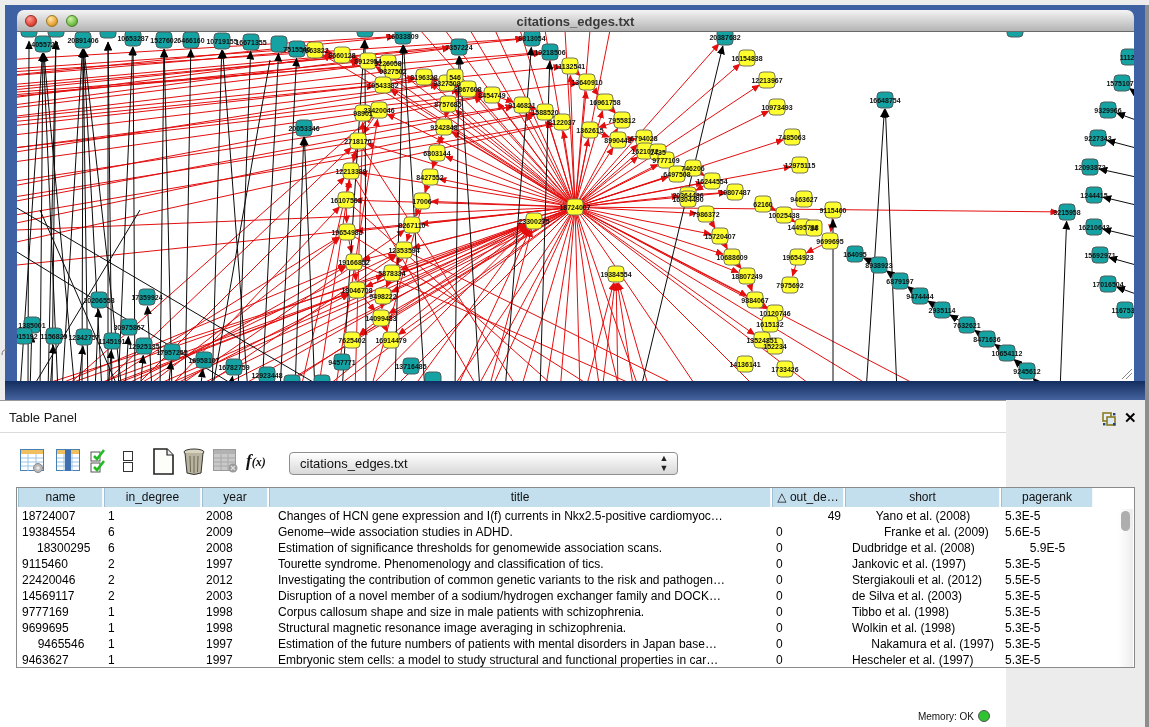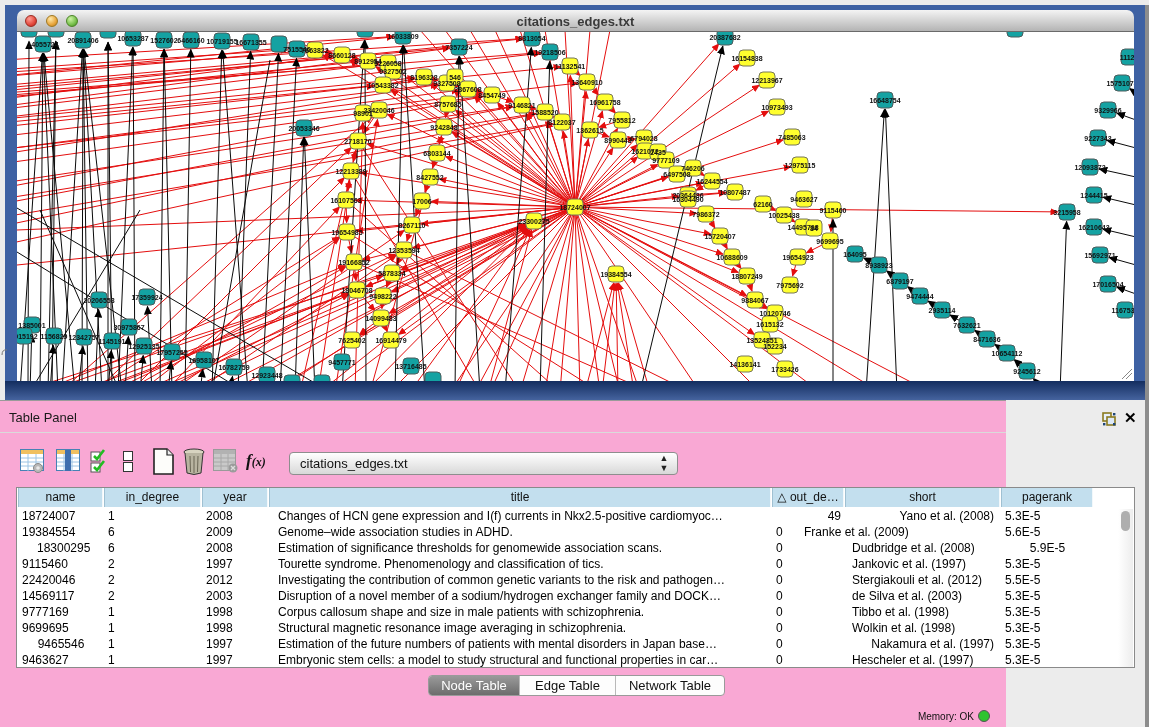--- a/index.html
+++ b/index.html
@@ -10,21 +10,21 @@
 #tl-r{left:8px;background:radial-gradient(circle at 35% 30%,#ff9c93,#e3493c 60%,#ad2419);border:1px solid #9c2a20}
 #tl-y{left:29px;background:radial-gradient(circle at 35% 30%,#ffe9a8,#e8a53c 60%,#b57a14);border:1px solid #9f7821}
 #tl-g{left:49px;background:radial-gradient(circle at 35% 30%,#ccf3a3,#77c04b 60%,#3f8721);border:1px solid #4c8427}
 #wtitle{position:absolute;left:0;top:4px;width:100%;text-align:center;font-size:13px;font-weight:bold;color:#3a3a3a}
 .re{stroke:#e40e0e;stroke-width:1}
 .be{stroke:#0a0a0a;stroke-width:1}
 .tn{fill:#14a2a2;stroke:#4c5c5c;stroke-width:1}
 .yn{fill:#ffff2e;stroke:#77775a;stroke-width:1}
 .nl{font-size:7px;font-weight:bold;fill:#111;text-anchor:middle;font-family:"Liberation Sans",sans-serif}
 #rightstrip{position:absolute;left:1145px;top:5px;width:4px;height:722px;background:#8d8d8d}
-#tpanel{position:absolute;left:0;top:400px;width:1006px;height:327px;background:#f9a8d4;border-top:1px solid #9a9a9a}
+#tpanel{position:absolute;left:0;top:400px;width:1006px;height:327px;background:#ffffff;border-top:1px solid #9a9a9a}
 #tptitle{position:absolute;left:9px;top:9px;font-size:13px;color:#1a1a1a}
 #tpx{position:absolute;left:1124px;top:8px;font-size:15px;font-weight:bold;color:#000}
 #toolbar{position:absolute;left:0;top:31px;width:100%;height:47px;border-top:1px solid #dadada}
 #combo{position:absolute;left:289px;top:19px;width:389px;height:23px;border:1px solid #8e8e8e;border-radius:4px;background:linear-gradient(#ffffff,#d8d8d8);font-size:13px;color:#111;line-height:21px;padding-left:10px}
 #combo .arr{position:absolute;right:8px;top:0;width:10px;height:21px;font-size:9px;color:#222;line-height:10px;text-align:center}
 #tbl{position:absolute;left:16px;top:86px;width:1119px;height:181px;background:#fff;border:1px solid #8a8a8a}
 #thead{position:absolute;left:0;top:0;width:1117px;height:20px}
 .hc{position:absolute;top:0;height:19px;background:#c3dfee;border-right:1px solid #f2f8fb;border-left:1px solid #9fc0d2;font-size:12px;color:#111;text-align:center;line-height:19px;white-space:nowrap;overflow:hidden}
 .trow{position:absolute;left:0;width:1074px;height:16px;font-size:12px;color:#000;line-height:16px}
 #vscroll{position:absolute;right:1px;top:21px;width:15px;height:158px;background:linear-gradient(90deg,#ffffff,#ededed)}
@@ -707,30 +707,30 @@
 <div class="hc" style="left:755px;width:72px">△ out_de…</div>
 <div class="hc" style="left:828px;width:155px">short</div>
 <div class="hc" style="left:984px;width:92px">pagerank</div>
       </div>
 <div class="trow" style="top:20px">
         <div style="position:absolute;left:1px;width:82px;padding-left:4px;text-align:left;white-space:nowrap;overflow:hidden">18724007</div>
         <div style="position:absolute;left:87px;width:94px;padding-left:4px;text-align:left;white-space:nowrap;overflow:hidden">1</div>
         <div style="position:absolute;left:185px;width:63px;padding-left:4px;text-align:left;white-space:nowrap;overflow:hidden">2008</div>
         <div style="position:absolute;left:252px;width:494px;padding-left:9px;text-align:left;white-space:nowrap;overflow:hidden">Changes of HCN gene expression and I(f) currents in Nkx2.5-positive cardiomyoc…</div>
         <div style="position:absolute;left:755px;width:69px;padding-left:4px;text-align:right;white-space:nowrap;overflow:hidden">49</div>
-        <div style="position:absolute;left:828px;width:149px;padding-left:7px;text-align:right;white-space:nowrap;overflow:hidden">Yano et al. (2008)</div>
+        <div style="position:absolute;left:828px;width:149px;padding-left:7px;text-align:center;white-space:nowrap;overflow:hidden">Yano et al. (2008)</div>
         <div style="position:absolute;left:984px;width:89px;padding-left:4px;text-align:left;white-space:nowrap;overflow:hidden">5.3E-5</div>
       </div>
 <div class="trow" style="top:36px">
         <div style="position:absolute;left:1px;width:82px;padding-left:4px;text-align:left;white-space:nowrap;overflow:hidden">19384554</div>
         <div style="position:absolute;left:87px;width:94px;padding-left:4px;text-align:left;white-space:nowrap;overflow:hidden">6</div>
         <div style="position:absolute;left:185px;width:63px;padding-left:4px;text-align:left;white-space:nowrap;overflow:hidden">2009</div>
         <div style="position:absolute;left:252px;width:494px;padding-left:9px;text-align:left;white-space:nowrap;overflow:hidden">Genome–wide association studies in ADHD.</div>
         <div style="position:absolute;left:755px;width:69px;padding-left:4px;text-align:left;white-space:nowrap;overflow:hidden">0</div>
-        <div style="position:absolute;left:780px;width:149px;padding-left:7px;text-align:left;white-space:nowrap;overflow:hidden">Franke et al. (2009)</div>
+        <div style="position:absolute;left:860px;width:149px;padding-left:7px;text-align:left;white-space:nowrap;overflow:hidden">Franke et al. (2009)</div>
         <div style="position:absolute;left:984px;width:89px;padding-left:4px;text-align:left;white-space:nowrap;overflow:hidden">5.6E-5</div>
       </div>
 <div class="trow" style="top:52px">
         <div style="position:absolute;left:16px;width:82px;padding-left:4px;text-align:left;white-space:nowrap;overflow:hidden">18300295</div>
         <div style="position:absolute;left:87px;width:94px;padding-left:4px;text-align:left;white-space:nowrap;overflow:hidden">6</div>
         <div style="position:absolute;left:185px;width:63px;padding-left:4px;text-align:left;white-space:nowrap;overflow:hidden">2008</div>
         <div style="position:absolute;left:252px;width:494px;padding-left:9px;text-align:left;white-space:nowrap;overflow:hidden">Estimation of significance thresholds for genomewide association scans.</div>
         <div style="position:absolute;left:755px;width:69px;padding-left:4px;text-align:left;white-space:nowrap;overflow:hidden">0</div>
         <div style="position:absolute;left:828px;width:149px;padding-left:7px;text-align:left;white-space:nowrap;overflow:hidden">Dudbridge et al. (2008)</div>
         <div style="position:absolute;left:984px;width:89px;padding-left:4px;text-align:center;white-space:nowrap;overflow:hidden">5.9E-5</div>
@@ -795,20 +795,15 @@
         <div style="position:absolute;left:185px;width:63px;padding-left:4px;text-align:left;white-space:nowrap;overflow:hidden">1997</div>
         <div style="position:absolute;left:252px;width:494px;padding-left:9px;text-align:left;white-space:nowrap;overflow:hidden">Embryonic stem cells: a model to study structural and functional properties in car…</div>
         <div style="position:absolute;left:755px;width:69px;padding-left:4px;text-align:left;white-space:nowrap;overflow:hidden">0</div>
         <div style="position:absolute;left:828px;width:149px;padding-left:7px;text-align:left;white-space:nowrap;overflow:hidden">Hescheler et al. (1997)</div>
         <div style="position:absolute;left:984px;width:89px;padding-left:4px;text-align:left;white-space:nowrap;overflow:hidden">5.3E-5</div>
       </div>
     <div id="vscroll">
         <div id="vthumb"></div>
       </div>
   </div>
-  <div id="segctl">
-    <div class="seg sel" style="width:90px">Node Table</div>
-    <div class="seg" style="width:96px">Edge Table</div>
-    <div class="seg" style="width:109px">Network Table</div>
-  </div>
   <div id="memory">Memory: OK</div>
   <div id="memdot"></div>
 </div>
 
 </body></html>

